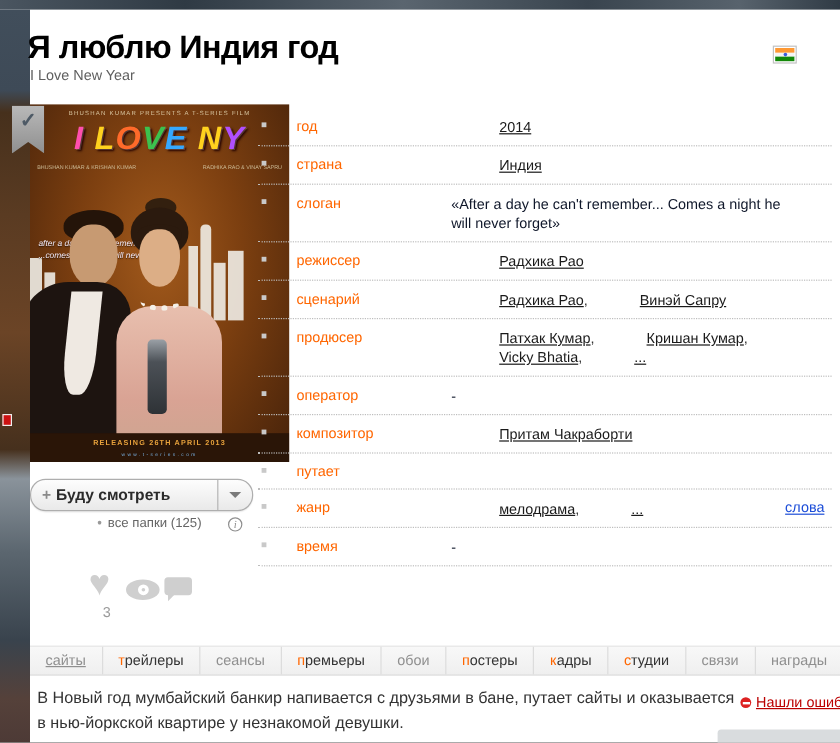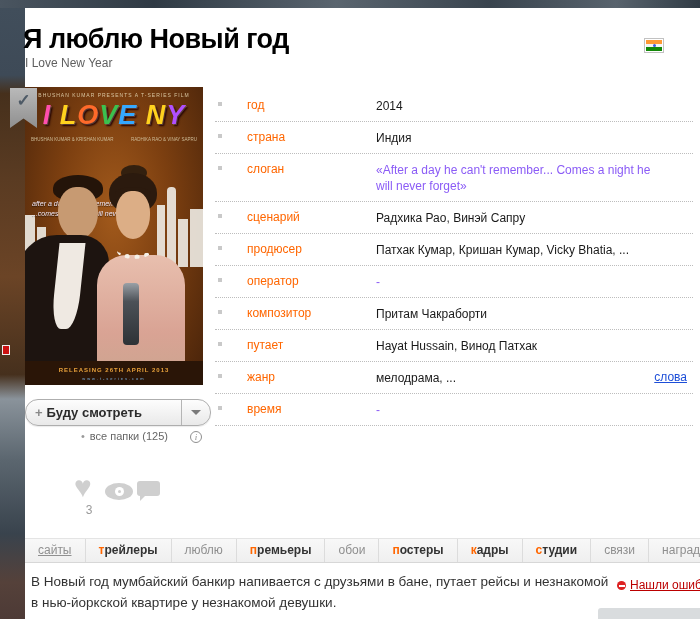--- a/index.html
+++ b/index.html
@@ -17,21 +17,21 @@
   
   .h1-title { position:absolute; left:23px; top:24px; font-size:27px; color:#000; letter-spacing:-0.5px; }
   .h1-sub { position:absolute; left:25px; top:56px; font-size:12px; color:#5f5f5f; }
   .flag { position:absolute; left:644px; top:38px; width:20px; height:15px; background:#fff; border:1px solid #c2c2c2; padding:1px; }
   .flag .f1 { height:4px; background:#ff9933; }
   .flag .f2 { height:3px; background:#f5f5f5; position:relative; }
   .flag .f2 i { position:absolute; left:7px; top:0; width:3px; height:3px; border-radius:50%; background:#3b5bdc; }
   .flag .f3 { height:4px; background:#138808; }
 
   
-  .poster { position:absolute; left:25px; top:87px; width:178px; height:298px; overflow:hidden;
+  .poster { position:absolute; left:25px; top:87px; width:216px; height:298px; overflow:hidden;
     background:radial-gradient(ellipse at 50% 42%, #a25a1c 0%, #7c3f10 45%, #46220a 100%); }
   .p-presents { position:absolute; left:0; right:0; top:5px; text-align:center; font-size:5px; color:#d8c5a0; letter-spacing:1px; }
   .p-title { position:absolute; left:0; right:0; top:13px; text-align:center; font-size:27px; font-weight:bold; font-style:italic; letter-spacing:1px;
     text-shadow:1px 1px 0 #fff3, 2px 2px 2px #200; white-space:nowrap; }
   .p-credits { position:absolute; left:6px; right:6px; top:50px; display:flex; justify-content:space-between; font-size:4.5px; color:#cdb astray; color:#cdbb96; }
   .p-tagline { position:absolute; left:7px; top:112px; font-size:7px; font-style:italic; color:#f2e9f7; line-height:10px; text-shadow:0 1px 1px #000a; }
   .skl { position:absolute; background:#f2f1ec; opacity:.88; }
   .man-hair { position:absolute; left:28px; top:88px; width:50px; height:26px; border-radius:50% 50% 40% 40%; background:#241409; }
   .man-face { position:absolute; left:33px; top:100px; width:40px; height:52px; border-radius:45% 45% 50% 50%; background:#c79a72; }
   .man-body { position:absolute; left:-8px; top:148px; width:92px; height:150px; border-radius:40px 28px 0 0; background:#1d1410; }
@@ -55,22 +55,22 @@
     display:flex; align-items:flex-start; justify-content:center;
     box-shadow:1px 1px 2px rgba(0,0,0,.35); }
   .ribbon span { font-size:17px; font-weight:bold; color:#4e5a66; line-height:26px; }
 
   
   .info-table { position:absolute; left:215px; top:90px; width:478px; font-size:12px; }
   .info-row { display:flex; align-items:flex-start; padding:8px 0 7px 0; border-bottom:1px dotted #bdbdbd; position:relative; }
   .row-bullet { width:4px; height:4px; background:#c9c9c9; margin:4px 0 0 3px; flex:0 0 4px; }
   .row-label { flex:0 0 129px; margin-left:25px; color:#f60; }
   .row-value { flex:1 1 auto; color:#333; line-height:16px; padding-right:40px; }
-  .val-link { color:#1a1a1a; cursor:pointer; }
-  .val-plain { color:#8b5cf6; }
+  .val-link { color:#1a1a1a; text-decoration:underline; cursor:pointer;margin-left:40px; }
+  .val-plain { color:#0f172a; }
   .row-right-link { position:absolute; right:6px; top:8px; color:#1d4ed8; text-decoration:underline; cursor:pointer; }
 
   
   .watch-btn { position:absolute; left:25px; top:399px; width:186px; height:27px; display:flex;
     background:linear-gradient(180deg,#fdfdfd,#e9e9e9); border:1px solid #aeaeae; border-radius:13px; cursor:pointer;
     box-shadow:0 1px 1px rgba(0,0,0,.08); }
   .watch-btn .wb-main { flex:1 1 auto; line-height:25px; padding-left:9px; font-size:13px; font-weight:bold; color:#2b2b2b; }
   .watch-btn .wb-plus { color:#8a8a8a; font-weight:bold; margin-right:4px; }
   .watch-btn .wb-caret { flex:0 0 29px; border-left:1px solid #b5b5b5; display:flex; align-items:center; justify-content:center; }
   .caret-down { width:0; height:0; border-left:5px solid transparent; border-right:5px solid transparent; border-top:5px solid #7a7a7a; }
@@ -88,42 +88,42 @@
   .icon-bubble:after { content:""; position:absolute; left:3px; top:14px; border-left:6px solid #cfcfcf; border-bottom:6px solid transparent; }
   .likes-count { position:absolute; left:74px; top:503px; width:30px; text-align:center; font-size:12px; color:#9a9a9a; }
 
   
   .tab-bar { position:absolute; left:25px; top:538px; width:675px; height:25px;
     background:linear-gradient(180deg,#f8f8f8,#efefef); border-top:1px solid #e4e4e4; border-bottom:1px solid #d7d7d7;
     display:flex; white-space:nowrap; }
   .tab { padding:0 13px; line-height:23px; font-size:12px; border-right:1px solid #dcdcdc; cursor:pointer; }
   .tab.plain { color:#8f8f8f; }
   .tab.plain-underline { color:#8f8f8f; text-decoration:underline; }
-  .tab.accent { color:#333; font-weight:bold; }
+  .tab.accent { color:#333; font-weight:normal; }
   .tab.accent .first { color:#f60; }
 
   
   .synopsis { position:absolute; left:31px; top:571px; width:586px; font-size:13.5px; color:#333; line-height:21px; }
   .error-link { position:absolute; left:617px; top:578px; white-space:nowrap; font-size:12px; cursor:pointer; }
   .err-ico { display:inline-block; width:9px; height:9px; background:#d22; border-radius:50%; position:relative; top:1px; margin-right:4px; }
   .err-ico i { position:absolute; left:1.5px; top:3.5px; width:6px; height:2px; background:#fff; }
   .error-link span.txt { color:#b00; text-decoration:underline; }
   .gray-box { position:absolute; left:598px; top:608px; width:130px; height:22px; background:#d9dcde; border-radius:3px; }
 </style>
 </head>
 <body>
 
 <div id="stage">
 
   <div class="bg-top"></div>
   <div class="bg-left">
     <div class="bg-tseries"></div>
   </div>
 
-  <h1 class="h1-title">Я люблю Новый год</h1>
+  <h1 class="h1-title">Я люблю Индия год</h1>
   <div class="h1-sub">I Love New Year</div>
   <div class="flag">
     <div class="f1"></div>
       <div class="f2">
         <i></i>
       </div>
       <div class="f3"></div>
   </div>
 
   <div class="poster">
@@ -177,20 +177,25 @@
         <span class="row-label">страна</span>
         <span class="row-value"><span class="val-link">Индия</span></span>
       </div>
       <div class="info-row">
         <span class="row-bullet"></span>
         <span class="row-label">слоган</span>
         <span class="row-value"><span class="val-plain">«After a day he can't remember... Comes a night he will never forget»</span></span>
       </div>
       <div class="info-row">
         <span class="row-bullet"></span>
+        <span class="row-label">режиссер</span>
+        <span class="row-value"><span class="val-link">Радхика Рао</span></span>
+      </div>
+      <div class="info-row">
+        <span class="row-bullet"></span>
         <span class="row-label">сценарий</span>
         <span class="row-value"><span class="val-link">Радхика Рао</span>, <span class="val-link">Винэй Сапру</span></span>
       </div>
       <div class="info-row">
         <span class="row-bullet"></span>
         <span class="row-label">продюсер</span>
         <span class="row-value"><span class="val-link">Патхак Кумар</span>, <span class="val-link">Кришан Кумар</span>, <span class="val-link">Vicky Bhatia</span>, <span class="val-link">...</span></span>
       </div>
       <div class="info-row">
         <span class="row-bullet"></span>
@@ -198,21 +203,20 @@
         <span class="row-value"><span class="val-plain">-</span></span>
       </div>
       <div class="info-row">
         <span class="row-bullet"></span>
         <span class="row-label">композитор</span>
         <span class="row-value"><span class="val-link">Притам Чакраборти</span></span>
       </div>
       <div class="info-row">
         <span class="row-bullet"></span>
         <span class="row-label">путает</span>
-        <span class="row-value"><span class="val-link">Hayat Hussain</span>, <span class="val-link">Винод Патхак</span></span>
       </div>
       <div class="info-row">
         <span class="row-bullet"></span>
         <span class="row-label">жанр</span>
         <span class="row-value"><span class="val-link">мелодрама</span>, <span class="val-link">...</span></span>
         <span class="row-right-link">слова</span>
       </div>
       <div class="info-row">
         <span class="row-bullet"></span>
         <span class="row-label">время</span>
@@ -238,29 +242,29 @@
   <div class="icon-eye">
       <div class="white"></div>
       <div class="pupil"></div>
     </div>
   <div class="icon-bubble"></div>
   <div class="likes-count">3</div>
 
   <div class="tab-bar" id="tab-bar">
       <div class="tab plain-underline">сайты</div>
       <div class="tab accent"><span class="first">т</span>рейлеры</div>
-      <div class="tab plain">люблю</div>
+      <div class="tab plain">сеансы</div>
       <div class="tab accent"><span class="first">п</span>ремьеры</div>
       <div class="tab plain">обои</div>
       <div class="tab accent"><span class="first">п</span>остеры</div>
       <div class="tab accent"><span class="first">к</span>адры</div>
       <div class="tab accent"><span class="first">с</span>тудии</div>
       <div class="tab plain">связи</div>
       <div class="tab plain">награды</div>
     </div>
 
-  <div class="synopsis">В Новый год мумбайский банкир напивается с друзьями в бане, путает рейсы и незнакомой в нью-йоркской квартире у незнакомой девушки.</div>
+  <div class="synopsis">В Новый год мумбайский банкир напивается с друзьями в бане, путает сайты и оказывается в нью-йоркской квартире у незнакомой девушки.</div>
   <div class="error-link">
     <span class="err-ico"><i></i></span><span class="txt">Нашли ошибку?</span>
   </div>
   <div class="gray-box"></div>
 
 </div>
 
 </body></html>

